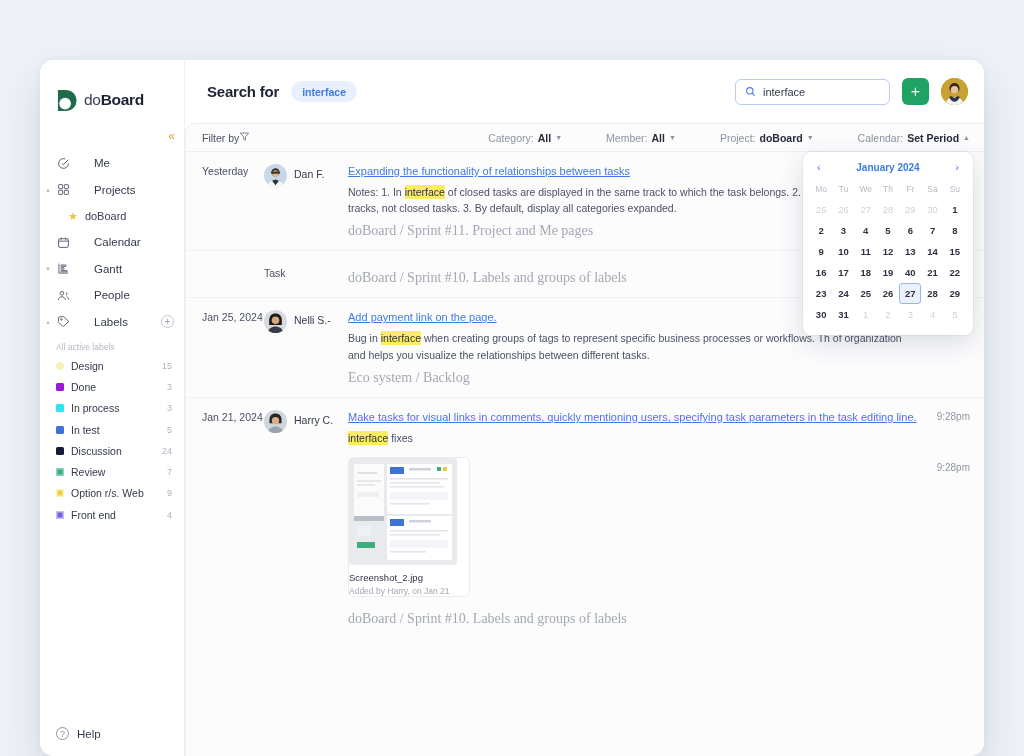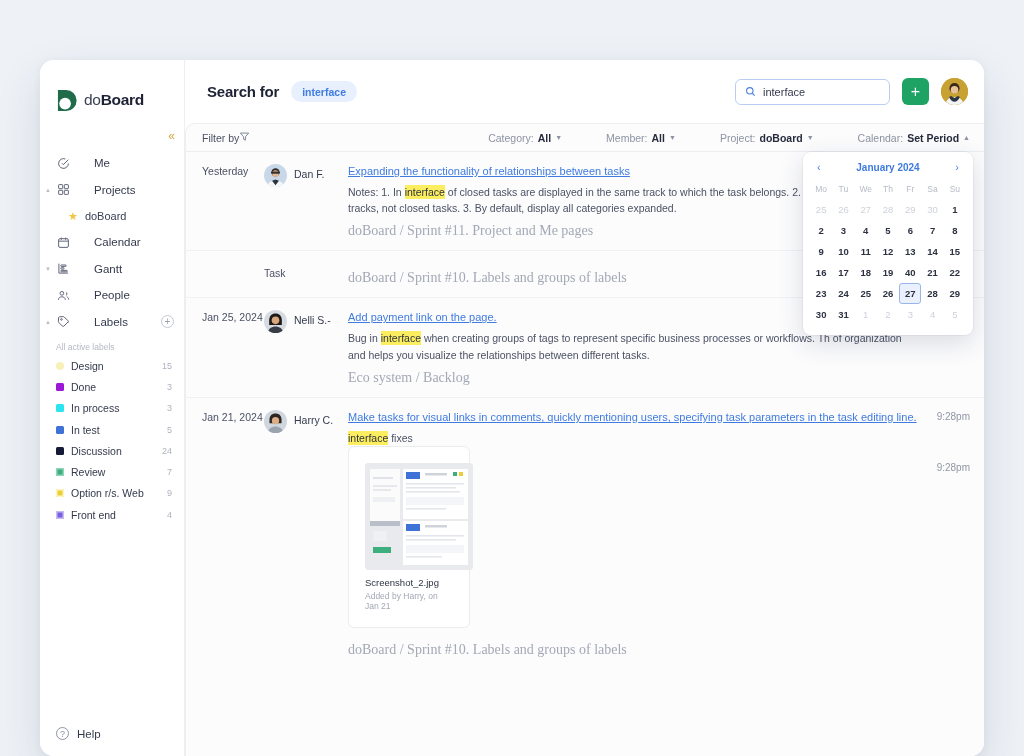--- a/index.html
+++ b/index.html
@@ -128,22 +128,22 @@
   .r-title {
     font-size: 11px; color: #3f7be0; text-decoration: underline; line-height: 1.45;
     cursor: pointer; display: block;
   }
   .r-desc { font-size: 10.5px; color: #4b5164; line-height: 1.55; margin-top: 4px; }
   .r-path { font-size: 14px; color: #a3a8b5; margin-top: 7px; font-family: Liberation Serif, serif; }
   mark { background: #fcee5e; color: #2d3242; padding: 1px 0; }
   .task-kind { font-size: 10.5px; color: #4b5164; padding-top: 4px;}
 
   .attach-card {
-    width: 122px; border: 1px solid #eaecf0; border-radius: 6px; padding: 16px;
-    background: #fff;
+    width: 122px; border: 1px solid #eaecf0; border-radius: 6px; padding: 0;
+    margin-top: 11px; background: #fff;
   }
   .attach-thumb { width: 108px; height: 107px; border-radius: 4px; background: #e9eaee; overflow: hidden; position: relative; }
   .attach-name { font-size: 9.5px; color: #2d3242; margin-top: 7px; }
   .attach-meta { font-size: 8.5px; color: #a3a8b5; margin-top: 3px; }
 
   
   .cal-pop {
     position: absolute; right: 11px; top: 28px; width: 170px;
     background: #fff; border-radius: 8px; padding: 8px 7px 10px;
     box-shadow: 0 8px 26px rgba(35,50,80,.16), 0 0 0 1px rgba(35,50,80,.05);

